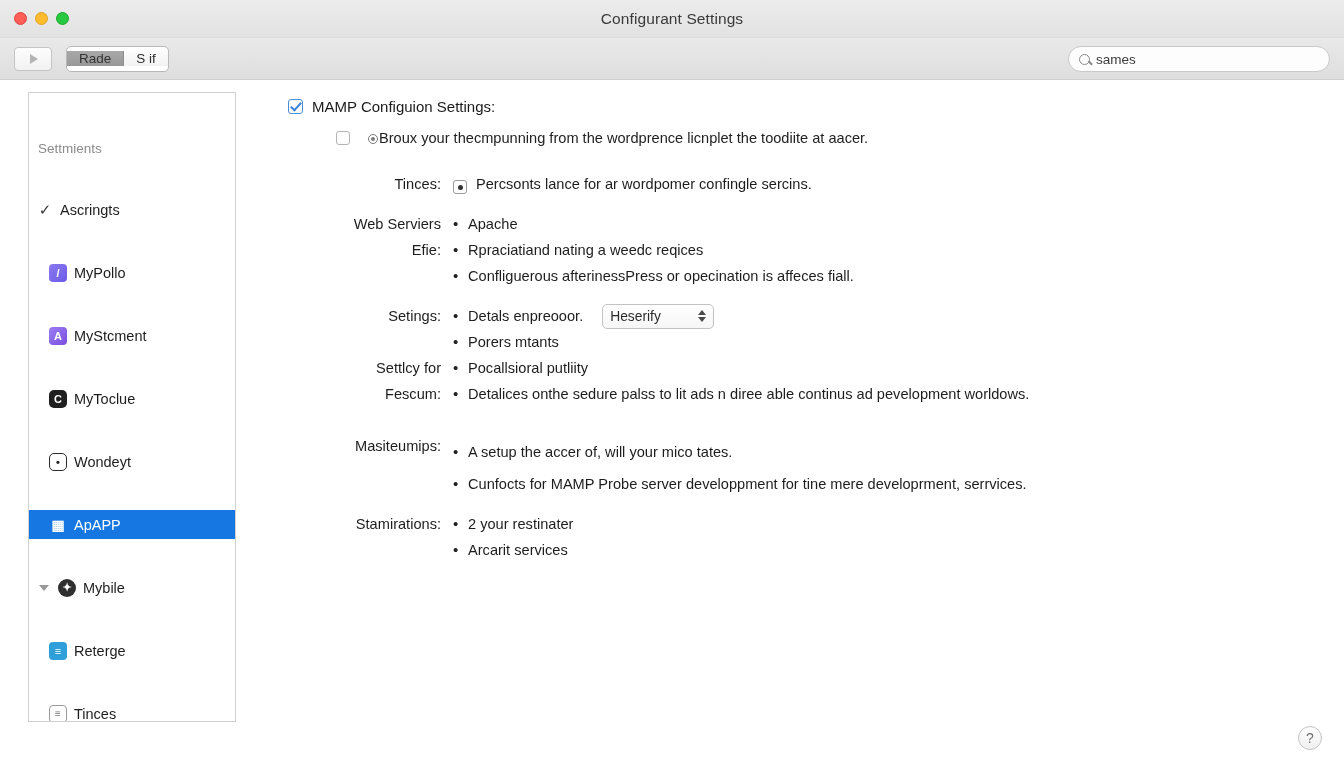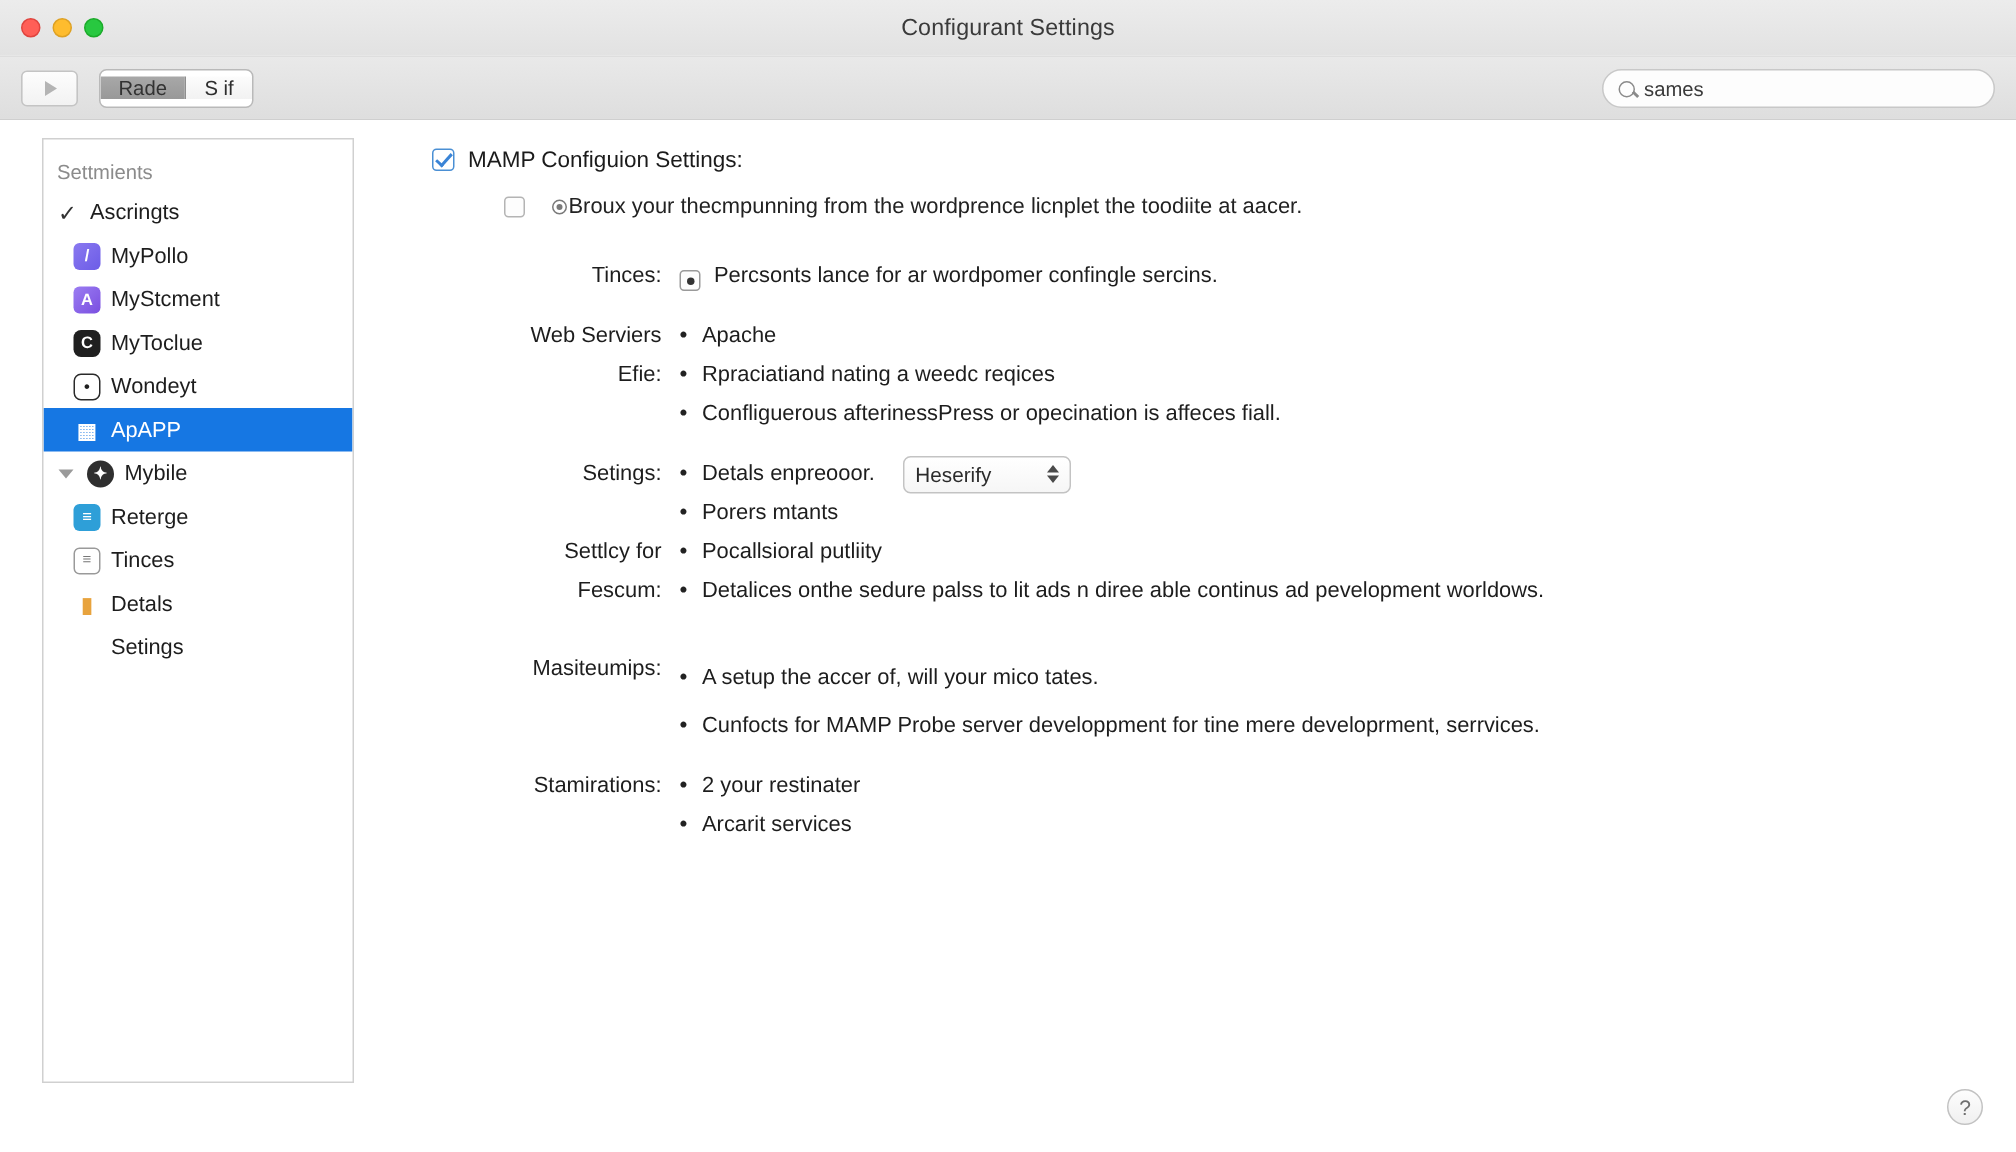--- a/index.html
+++ b/index.html
@@ -161,20 +161,21 @@
   }
   .sb-row {
     display: flex;
     align-items: center;
     height: 29px;
     padding-left: 8px;
     font-size: 14.5px;
     color: #1d1d1d;
     gap: 7px;
     white-space: nowrap;
+    margin-top: 34px;
   }
   .sb-row.header {
     color: #8b8b8b;
     font-size: 13.5px;
     padding-left: 9px;
     height: 26px;
   }
   .sb-row.selected {
     background: #1677e3;
     color: #ffffff;

